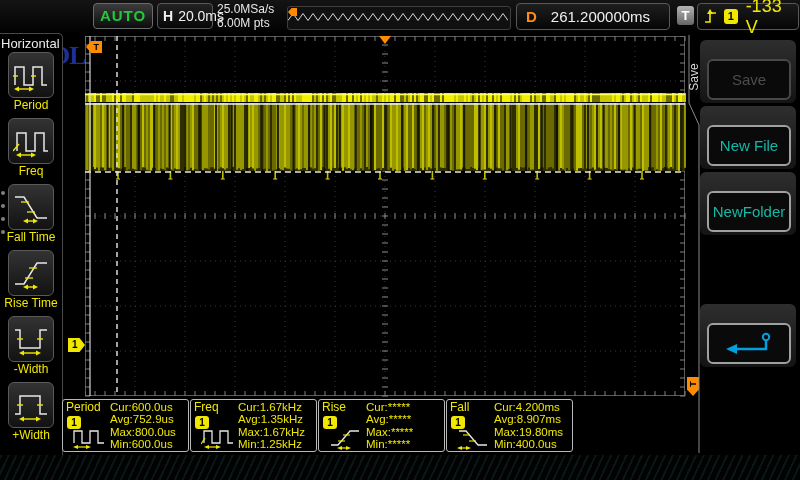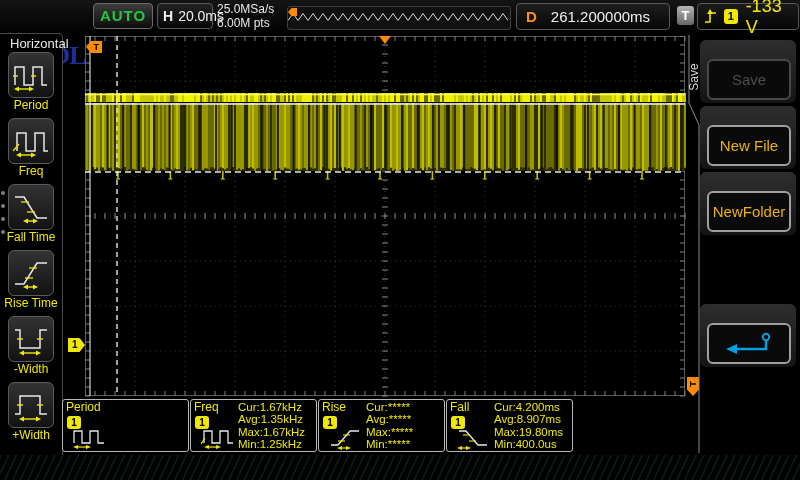--- a/index.html
+++ b/index.html
@@ -28,21 +28,21 @@
           color:#fff;font-weight:bold;font-size:13px;text-align:center;line-height:19px;}
   .tbox{left:697px;top:3px;width:100px;height:25px;border:1px solid #585858;border-radius:4px;
         background:linear-gradient(#1a1a1a,#060606);display:flex;align-items:center;}
   .tchb{width:14px;height:15px;background:#f0e800;border-radius:3px;color:#000;font-weight:bold;
         font-size:11px;text-align:center;line-height:15px;margin-left:6px;}
   .tlev{color:#f0e800;font-size:18px;margin-left:8px;}
 
   
   .leftmenu{position:absolute;left:0;top:33px;width:62px;height:421px;
             border-top:1px solid #4a4a4a;border-right:1px solid #4a4a4a;border-radius:0 5px 0 0;background:#000;}
-  .menutitle{color:#ececec;font-size:13px;padding:2px 0 1px 10px;}
+  .menutitle{color:#ececec;font-size:13px;padding:2px 0 1px 1px;}
   .mitem{width:62px;height:66px;display:flex;flex-direction:column;align-items:center;}
   .mibox{width:44px;height:44px;border:1px solid #5a5a5a;border-radius:6px;
          background:linear-gradient(#333,#121212);display:flex;align-items:center;justify-content:center;}
   .milabel{color:#f0e800;font-size:12px;margin-top:0px;white-space:nowrap;}
   .menudots{position:absolute;left:1px;top:157px;width:6px;}
   .menudots i{display:block;width:4px;height:4px;border-radius:50%;background:#808080;margin:0 0 9px 0;}
 
   
   #scope{position:absolute;left:85px;top:36px;}
   .marker{z-index:5;color:#000;font-weight:bold;}
@@ -60,21 +60,21 @@
                 width:12px;height:12px;line-height:12px;text-align:center;margin-top:1px;}
 
   
   .tabsvg{position:absolute;left:685px;top:33px;}
   .tablabel{position:absolute;left:674px;top:70px;width:40px;height:14px;text-align:center;
             transform:rotate(-90deg);color:#d8d8d8;font-size:12px;}
   .rcol{position:absolute;left:700px;top:40px;width:96px;}
   .rbtn{position:relative;width:96px;height:63px;margin-bottom:3px;border-radius:6px;
         background:linear-gradient(#2e2e2e,#141414);}
   .rbtn .inner{position:absolute;left:7px;right:5px;bottom:3px;height:37px;border-radius:6px;
-               background:#0a0a0a;border:2px solid #a0a0a0;color:#eab308;font-size:15px;
+               background:#0a0a0a;border:2px solid #a0a0a0;color:#14b8a6;font-size:15px;
                display:flex;align-items:center;justify-content:center;white-space:nowrap;}
   .rbtn.off .inner{border-color:#484848;color:#4d4d4d;}
   .rbtn.back{margin-top:69px;}
 
   
   .meas{position:absolute;top:399px;width:127px;height:53px;background:#000;
         border:1px solid #b8b8b8;border-radius:3px;box-sizing:border-box;}
   .mname{position:absolute;left:3px;top:0px;color:#f0e800;font-size:12px;}
   .mch{position:absolute;left:4px;top:16px;width:14px;height:13px;background:#f0e800;border-radius:3px;
        color:#000;font-weight:bold;font-size:10px;text-align:center;line-height:13px;}
@@ -1218,20 +1218,26 @@
 
 <div class="meas" style="left:62px">
   <span class="mname">Period</span>
   <span class="mch">1</span>
   <svg class="micon" width="34" height="24">
     <polyline points="1,16 1,4 9,4 9,16 17,16 17,4 25,4 25,16 31,16" stroke="#e8e8e8" stroke-width="1.3" fill="none"></polyline>
     <line x1="3" y1="20" x2="15" y2="20" stroke="#f0e800" stroke-width="1.2"></line>
     <polygon points="0,20 5,18 5,22" fill="#f0e800"></polygon>
       <polygon points="18,20 13,18 13,22" fill="#f0e800"></polygon>
   </svg>
+  <div class="mvals">
+    <div>Cur:600.0us</div>
+    <div>Avg:752.9us</div>
+    <div>Max:800.0us</div>
+    <div>Min:600.0us</div>
+  </div>
 </div>
 
 <div class="meas" style="left:190px">
   <span class="mname">Freq</span>
   <span class="mch">1</span>
   <svg class="micon" width="34" height="24">
     <polyline points="3,16 3,4 11,4 11,16 19,16 19,4 27,4 27,16 32,16" stroke="#e8e8e8" stroke-width="1.3" fill="none"></polyline>
     <line x1="0" y1="17" x2="4" y2="11" stroke="#f0e800" stroke-width="1.2"></line>
     <line x1="6" y1="20" x2="17" y2="20" stroke="#f0e800" stroke-width="1.2"></line>
     <polygon points="3,20 8,18 8,22" fill="#f0e800"></polygon>

